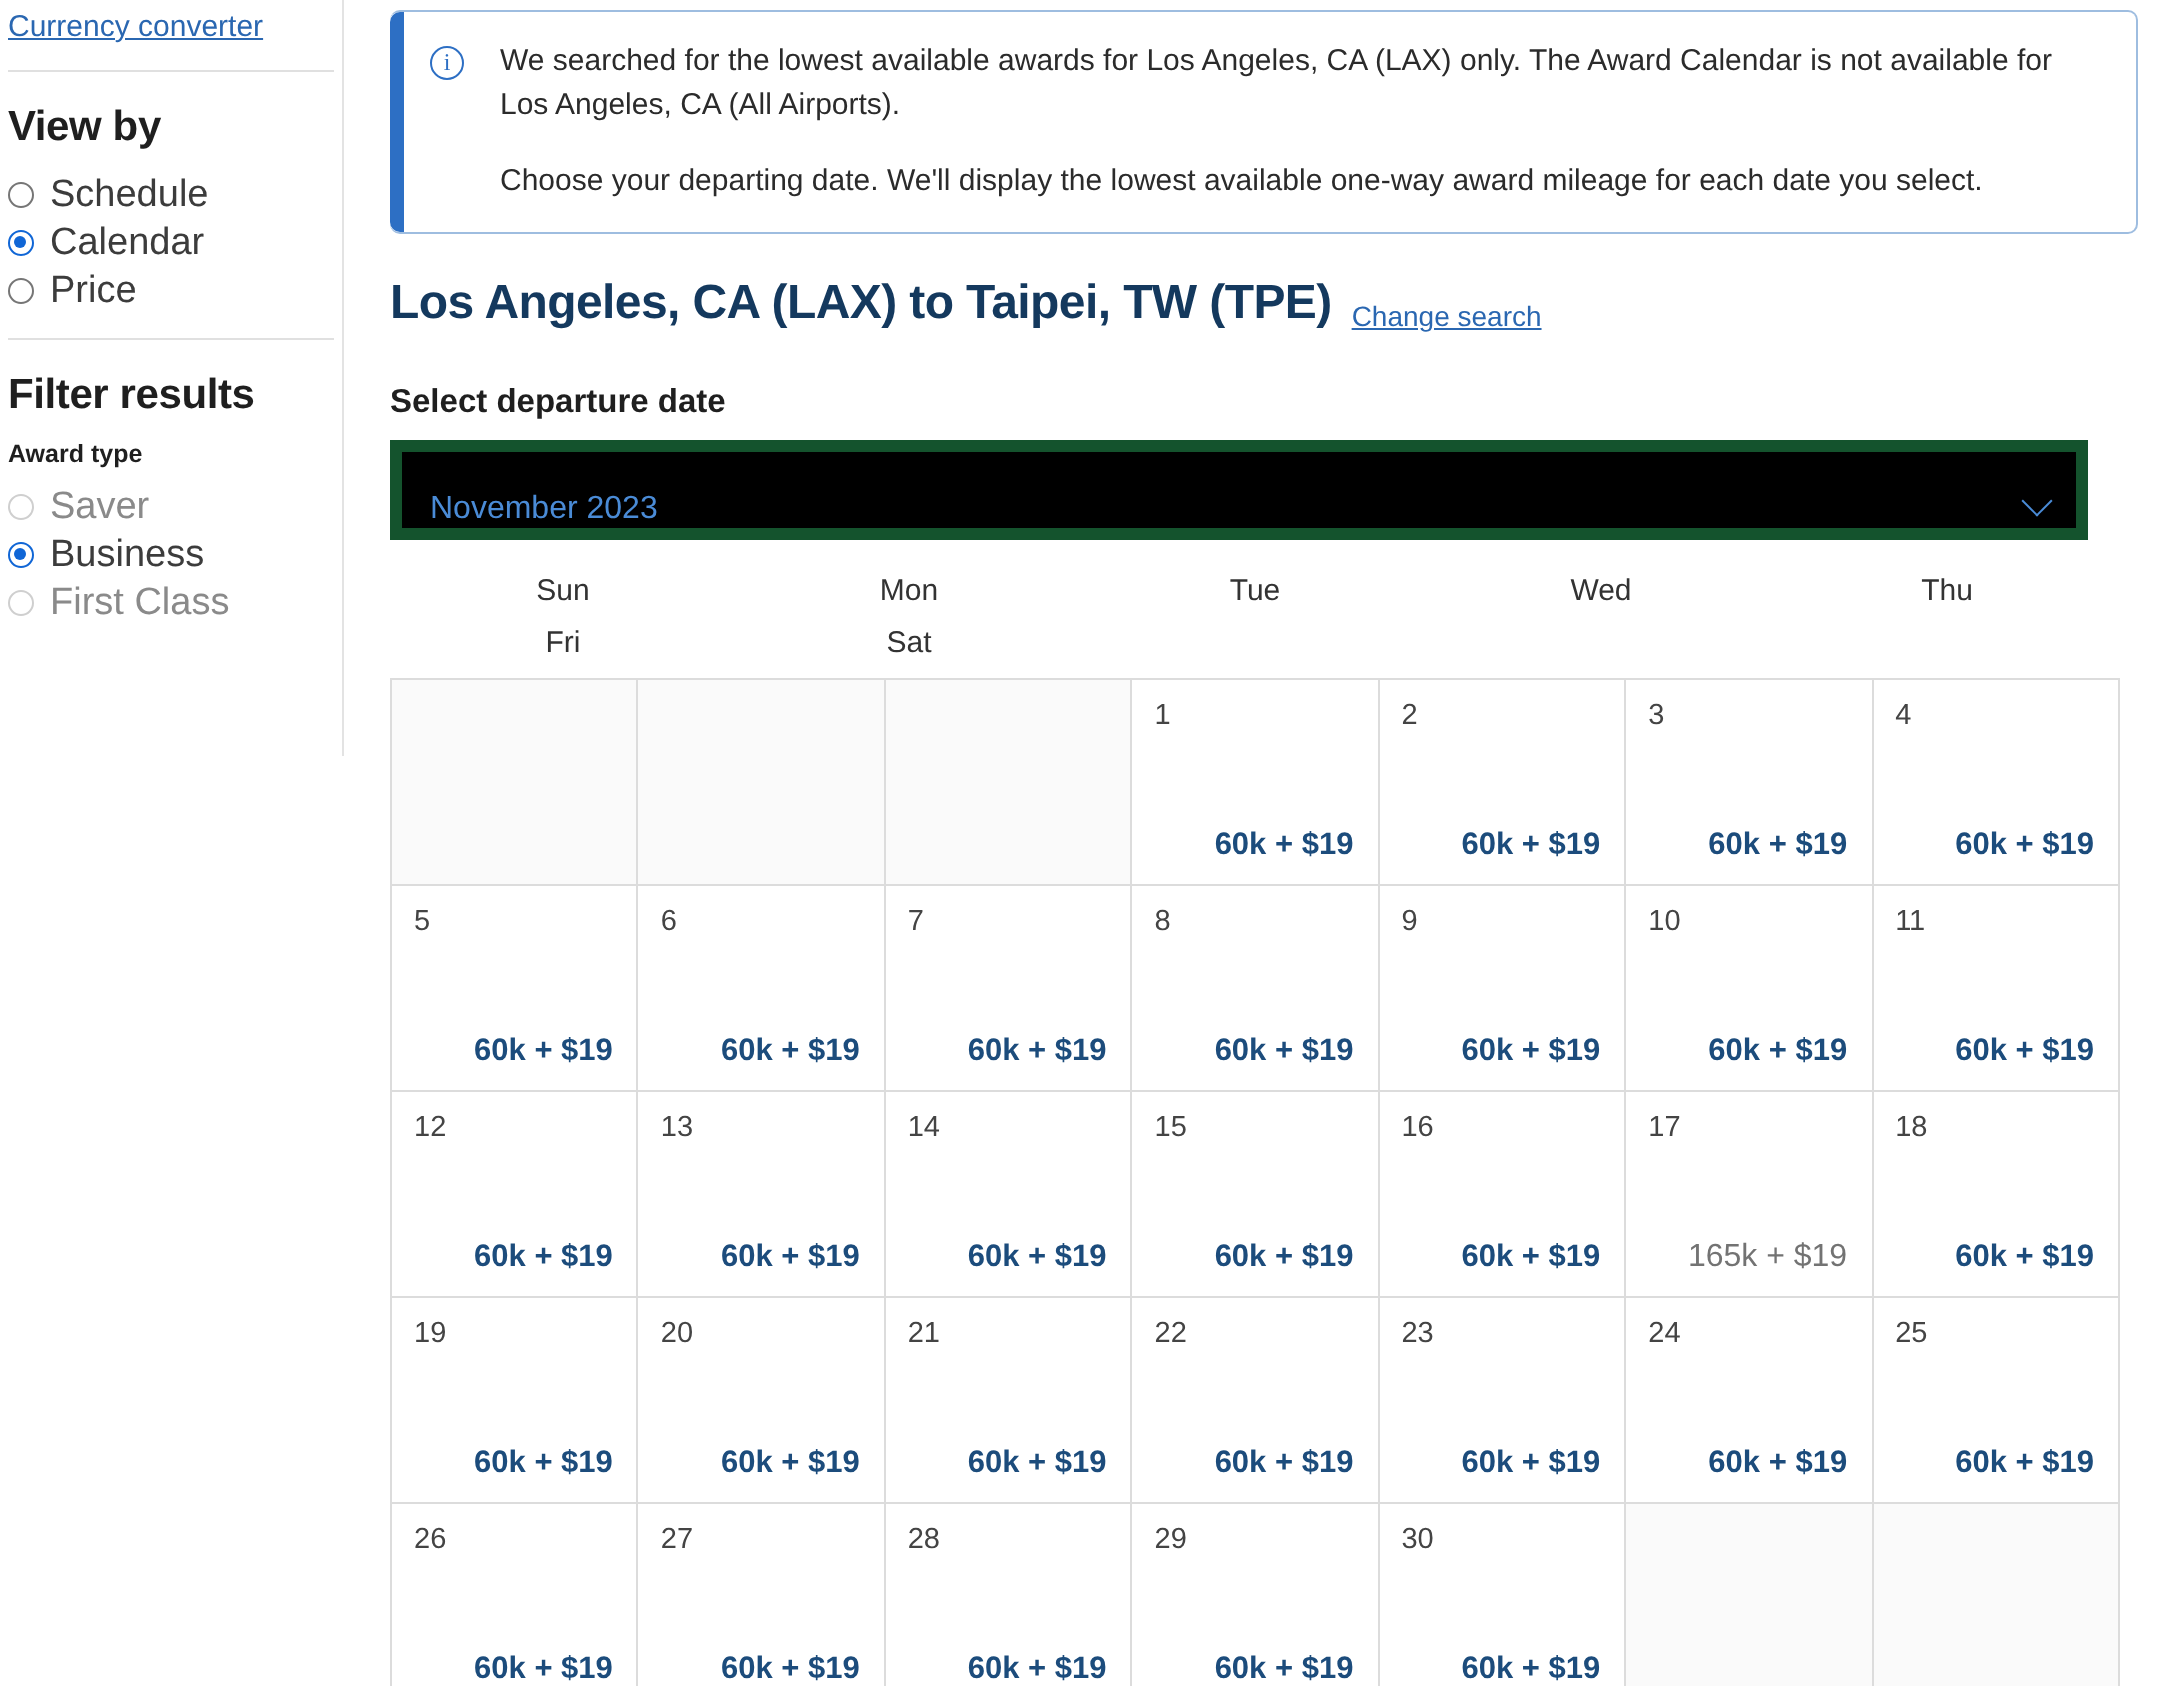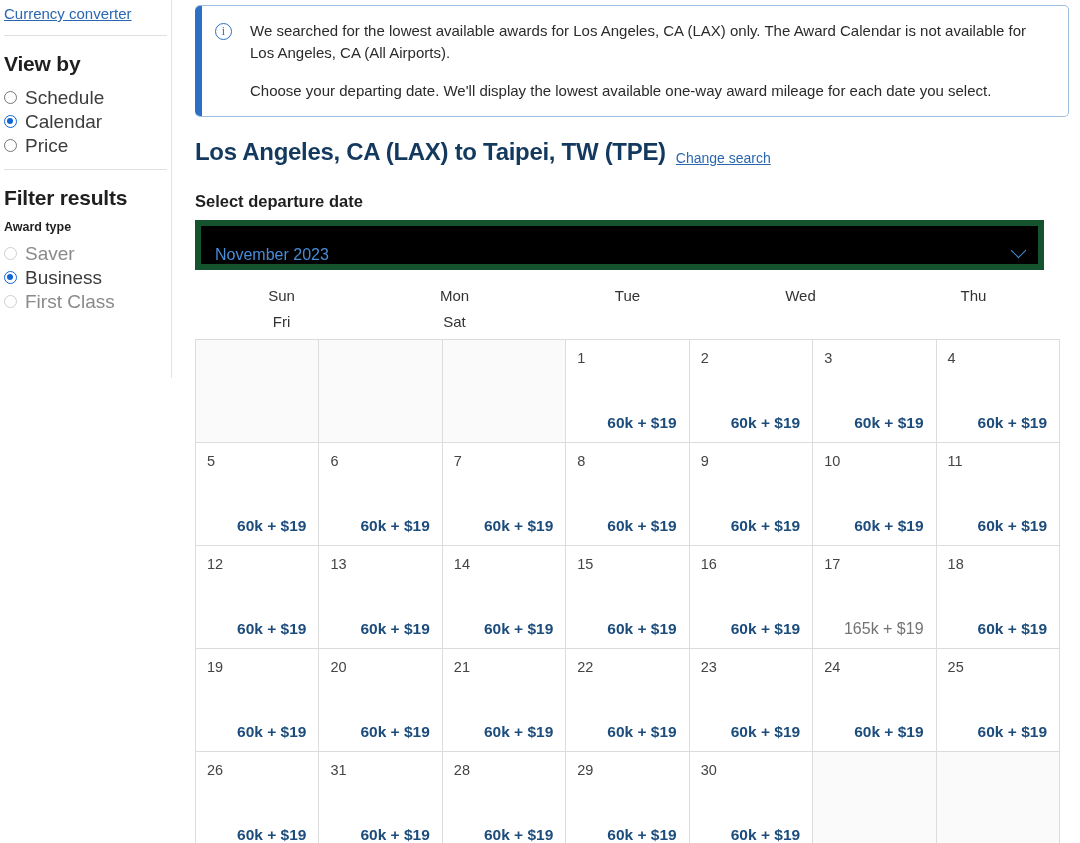--- a/index.html
+++ b/index.html
@@ -343,21 +343,21 @@
           </div>
           <div class="cell avail">
             <span class="day-num">25</span>
             <span class="price">60k + $19</span>
           </div>
           <div class="cell avail">
             <span class="day-num">26</span>
             <span class="price">60k + $19</span>
           </div>
           <div class="cell avail">
-            <span class="day-num">31</span>
+            <span class="day-num">27</span>
             <span class="price">60k + $19</span>
           </div>
           <div class="cell avail">
             <span class="day-num">28</span>
             <span class="price">60k + $19</span>
           </div>
           <div class="cell avail">
             <span class="day-num">29</span>
             <span class="price">60k + $19</span>
           </div>

